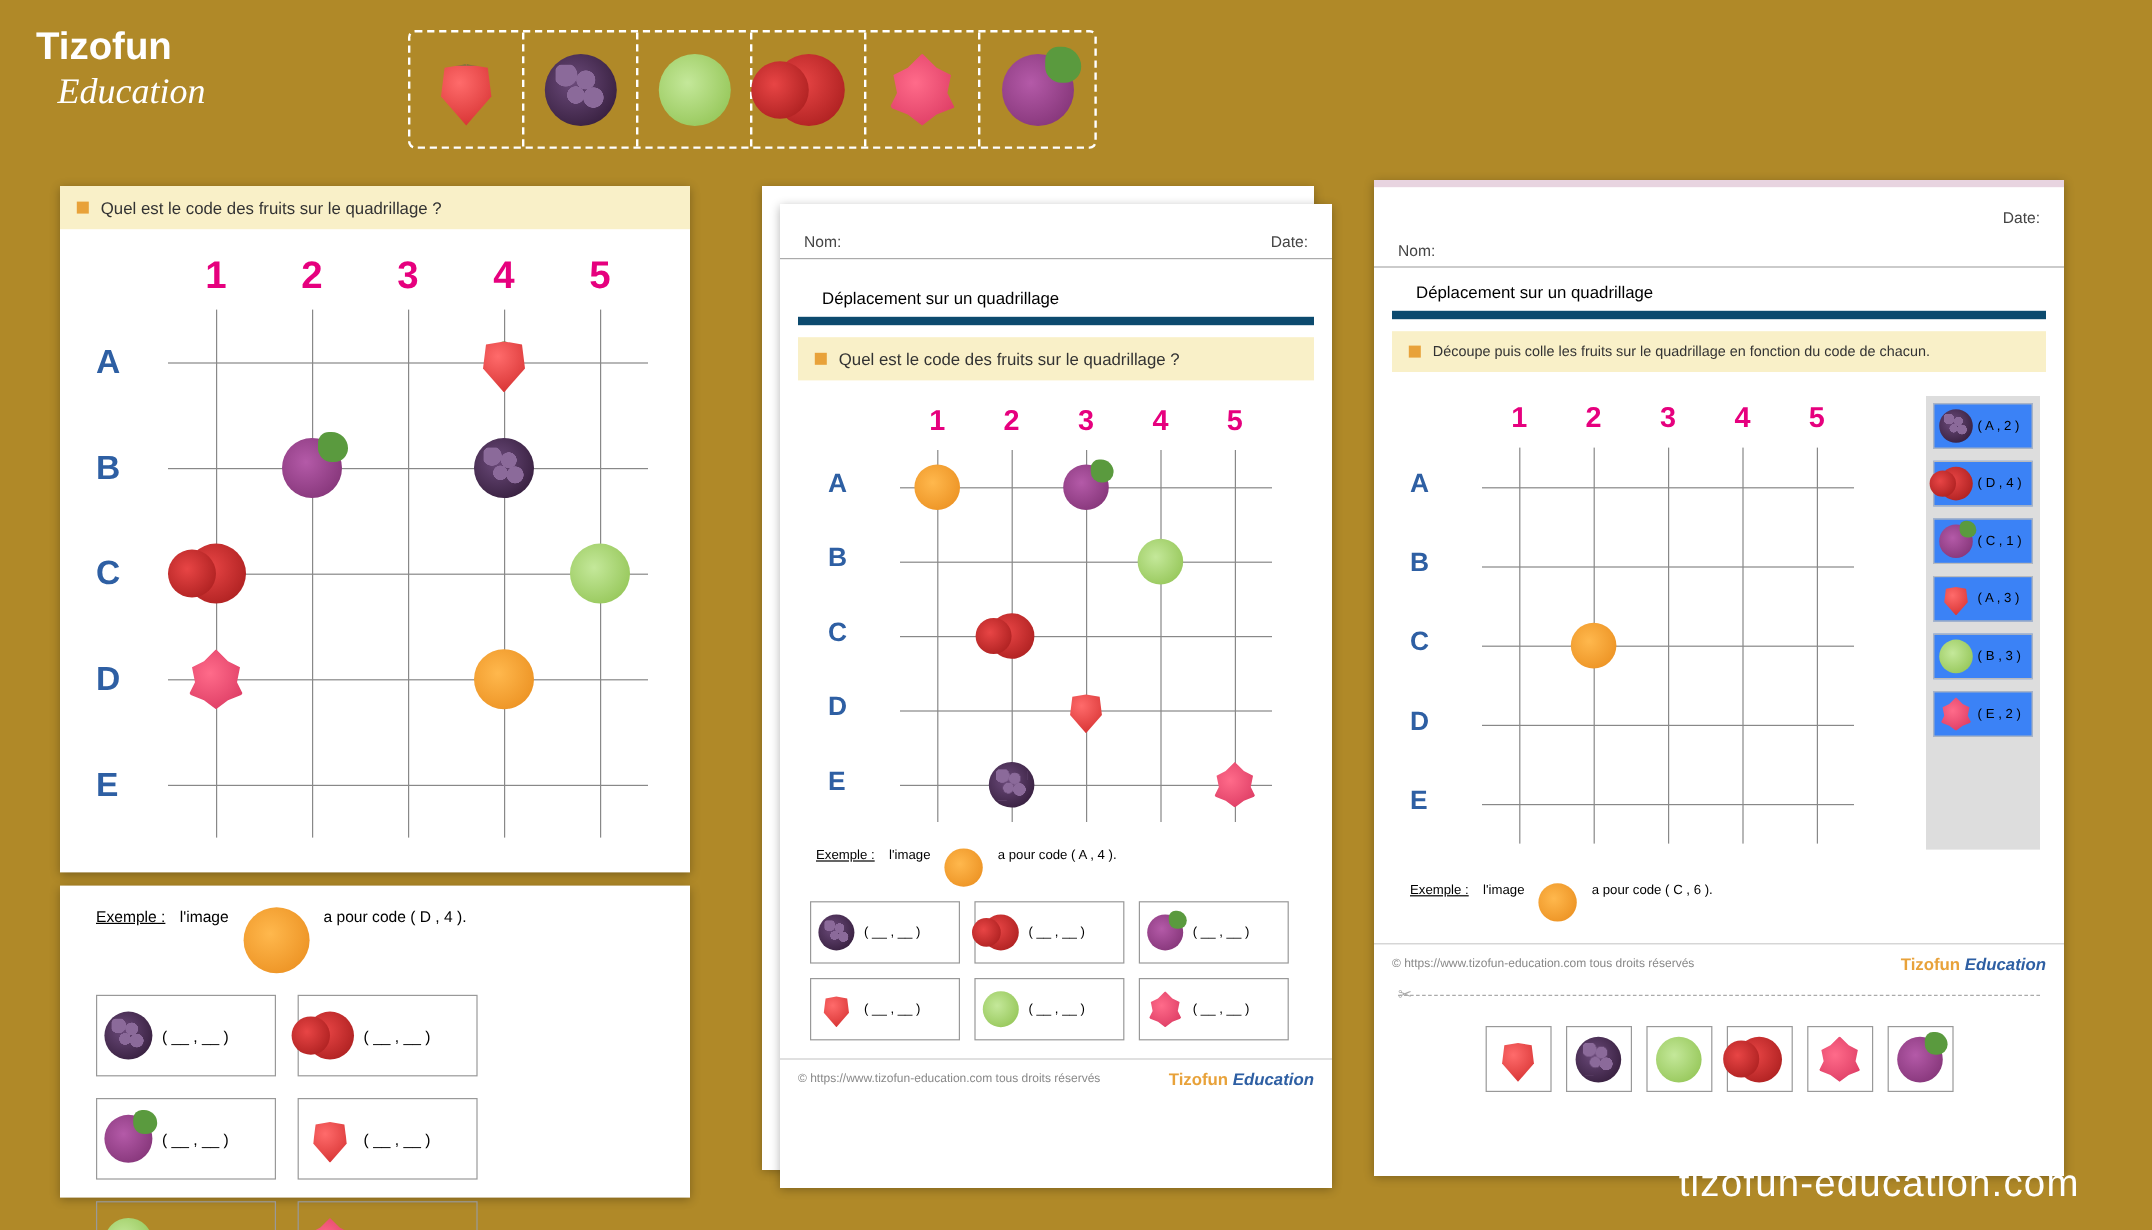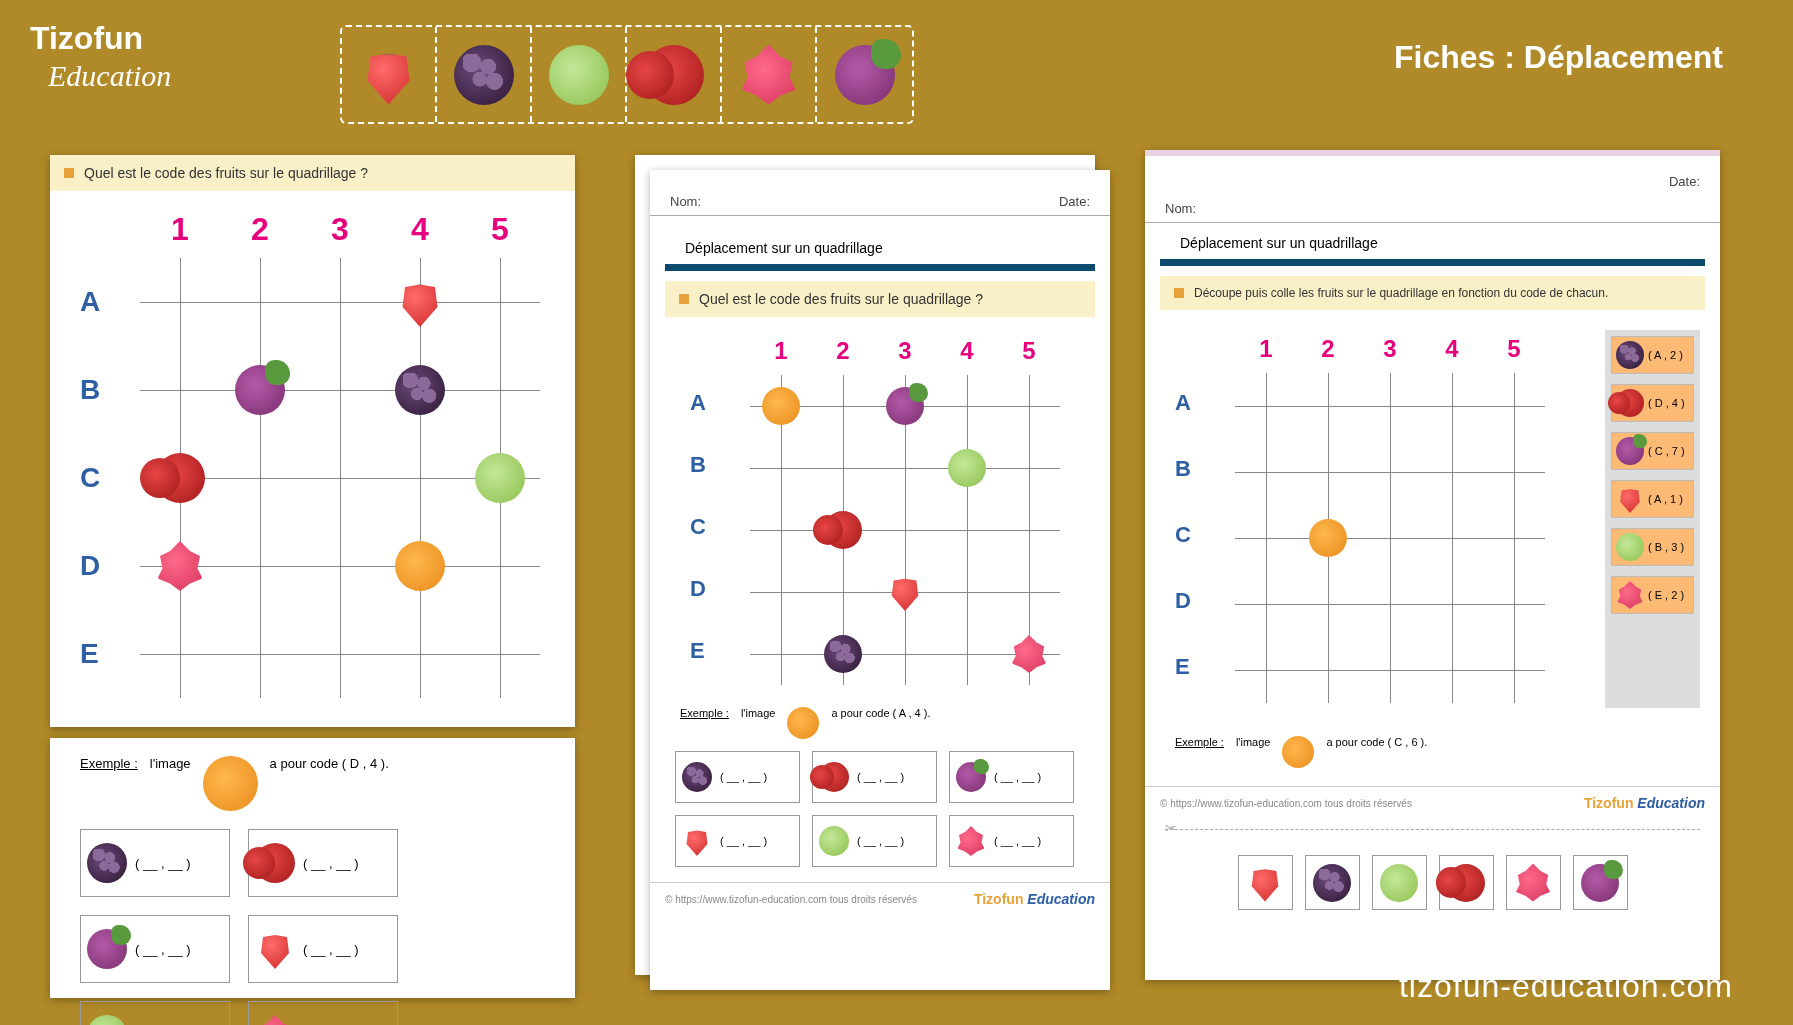--- a/index.html
+++ b/index.html
@@ -40,21 +40,21 @@
 .small .col-nums span{width:62px;font-size:24px}
 .small .row-lbl{font-size:22px}
 .small .gcanvas{width:310px;height:310px}
 .small .fruit{width:38px;height:38px}
 .footer-small{border-top:1px solid #ccc;padding:8px 15px;font-size:10px;color:#888;display:flex;justify-content:space-between;align-items:center}
 .logo-sm{color:#e8a23a;font-size:14px;font-weight:bold}
 .logo-sm .t2{color:#2e5fa3;font-style:italic}
 .c3-body{display:flex;padding:10px 20px;gap:12px}
 .c3-grid{flex:1}
 .c3-side{width:95px;background:#ddd;padding:6px;display:flex;flex-direction:column;gap:10px}
-.c3-item{background:#fdba74;border:1px solid #bbb;padding:4px;display:flex;align-items:center;gap:4px;font-size:11px}
+.c3-item{background:#3b82f6;border:1px solid #bbb;padding:4px;display:flex;align-items:center;gap:4px;font-size:11px}
 .cut-row{display:flex;gap:12px;padding:15px 30px;justify-content:center}
 .cut-row .cc{border:1px solid #999;width:55px;height:55px;display:flex;align-items:center;justify-content:center}
 .scissor-line{border-top:1px dashed #aaa;margin:10px 20px;position:relative}
 .scissor-line::before{content:"✂";position:absolute;left:0;top:-10px;color:#aaa;font-size:14px}
 
 .f{display:block;width:100%;height:100%;border-radius:50%}
 .strawberry{background:radial-gradient(circle at 40% 40%,#ff6b6b,#c92020);clip-path:polygon(50% 100%,85% 60%,80% 20%,50% 15%,20% 20%,15% 60%)}
 .strawberry::before{content:"";position:absolute;top:-2px;left:30%;width:40%;height:20%;background:#3a8a2e;clip-path:polygon(0 100%,25% 0,50% 100%,75% 0,100% 100%)}
 .blackberry{background:radial-gradient(circle at 40% 40%,#6b4a7a,#2a1530);position:relative}
 .blackberry::after{content:"";position:absolute;inset:15%;background:radial-gradient(circle at 20% 20%,#8b6a9a 20%,transparent 21%),radial-gradient(circle at 60% 30%,#8b6a9a 20%,transparent 21%),radial-gradient(circle at 40% 60%,#8b6a9a 20%,transparent 21%),radial-gradient(circle at 75% 65%,#8b6a9a 20%,transparent 21%)}
@@ -102,21 +102,20 @@
       </div>
     </div>
     <div class="fcell">
       <div class="fwrap" style="width: 60px; height: 60px;">
         <span class="f grape"></span>
       </div>
     </div>
   </div>
 
 <div class="title-box">
-  <div>Fiches : Déplacement</div>
 </div>
 
 <div class="card card1">
   <div class="banner">
       <span>Quel est le code des fruits sur le quadrillage ?</span>
     </div>
   <div class="grid-wrap">
     <div class="col-nums" id="c1cols">
         <span>1</span>
         <span>2</span>
@@ -385,27 +384,27 @@
         <div class="c3-item">
           <div class="fwrap" style="width: 28px; height: 28px;">
             <span class="f cherry"></span>
           </div>
           <span>( D , 4 )</span>
         </div>
         <div class="c3-item">
           <div class="fwrap" style="width: 28px; height: 28px;">
             <span class="f grape"></span>
           </div>
-          <span>( C , 7 )</span>
+          <span>( C , 1 )</span>
         </div>
         <div class="c3-item">
           <div class="fwrap" style="width: 28px; height: 28px;">
             <span class="f strawberry"></span>
           </div>
-          <span>( A , 1 )</span>
+          <span>( A , 3 )</span>
         </div>
         <div class="c3-item">
           <div class="fwrap" style="width: 28px; height: 28px;">
             <span class="f apple"></span>
           </div>
           <span>( B , 3 )</span>
         </div>
         <div class="c3-item">
           <div class="fwrap" style="width: 28px; height: 28px;">
             <span class="f dragonfruit"></span>

